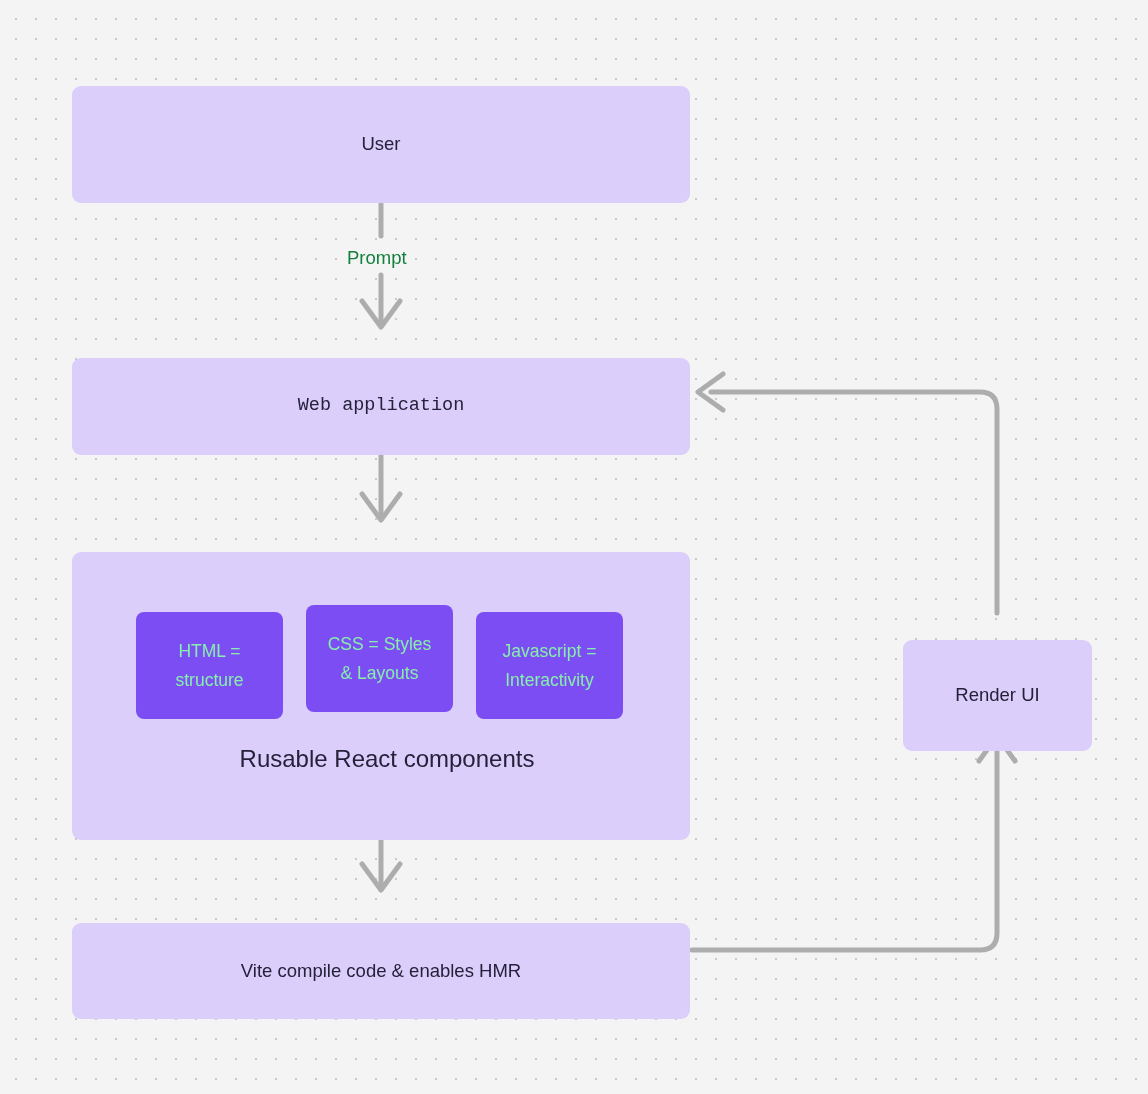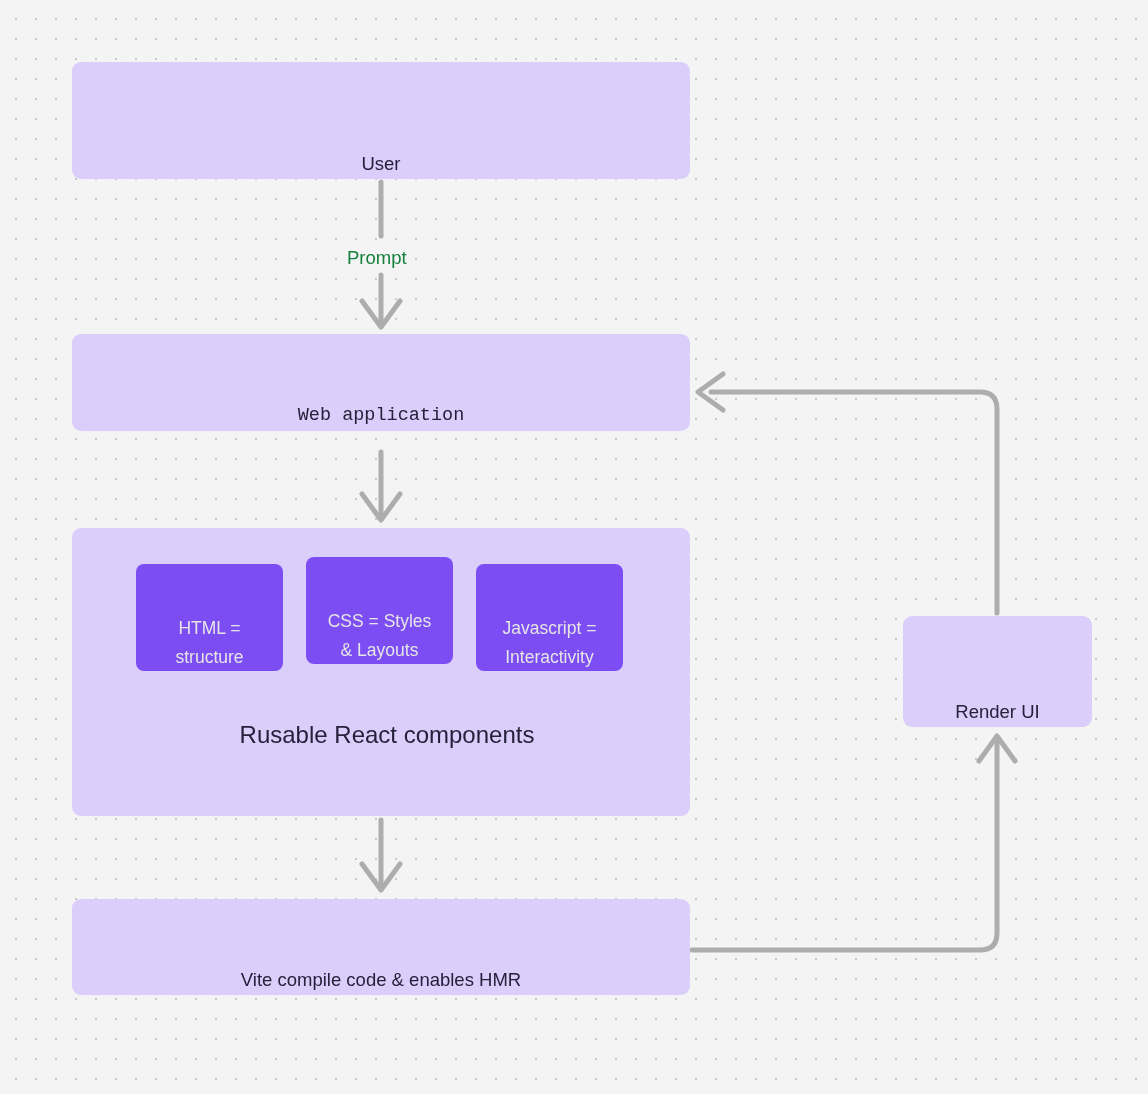--- a/index.html
+++ b/index.html
@@ -19,34 +19,35 @@
     background-image: radial-gradient(circle, #c9c9c9 1.1px, rgba(0,0,0,0) 1.2px);
     background-size: 20px 20px;
     background-position: 6px 9px;
     overflow: hidden;
   }
   .node {
     position: absolute;
     box-sizing: border-box;
     border-radius: 9px;
     display: flex;
-    align-items: flex-end;
+    align-items: center;
     justify-content: center;
     text-align: center;
     z-index: 2;
+    margin-top: 24px;
   }
   .node-outer {
     background: #dbcefb;
     color: #25213a;
     font-size: 18.5px;
     line-height: 1.55;
   }
   .node-inner {
     background: #7c4df3;
-    color: #e5e5e5;
+    color: #86efac;
     font-size: 17.5px;
     line-height: 1.62;
     border-radius: 8px;
     padding: 0 8px;
   }
   #node-user      { left: 72px;  top: 62px;  width: 618px; height: 117px; }
   #node-webapp    { left: 72px;  top: 334px; width: 618px; height: 97px; font-family: Liberation Mono, monospace; }
   #node-components{ left: 72px;  top: 528px; width: 618px; height: 288px; display: block; }
   #node-vite      { left: 72px;  top: 899px; width: 618px; height: 96px; }
   #node-render    { left: 903px; top: 616px; width: 189px; height: 111px; }

